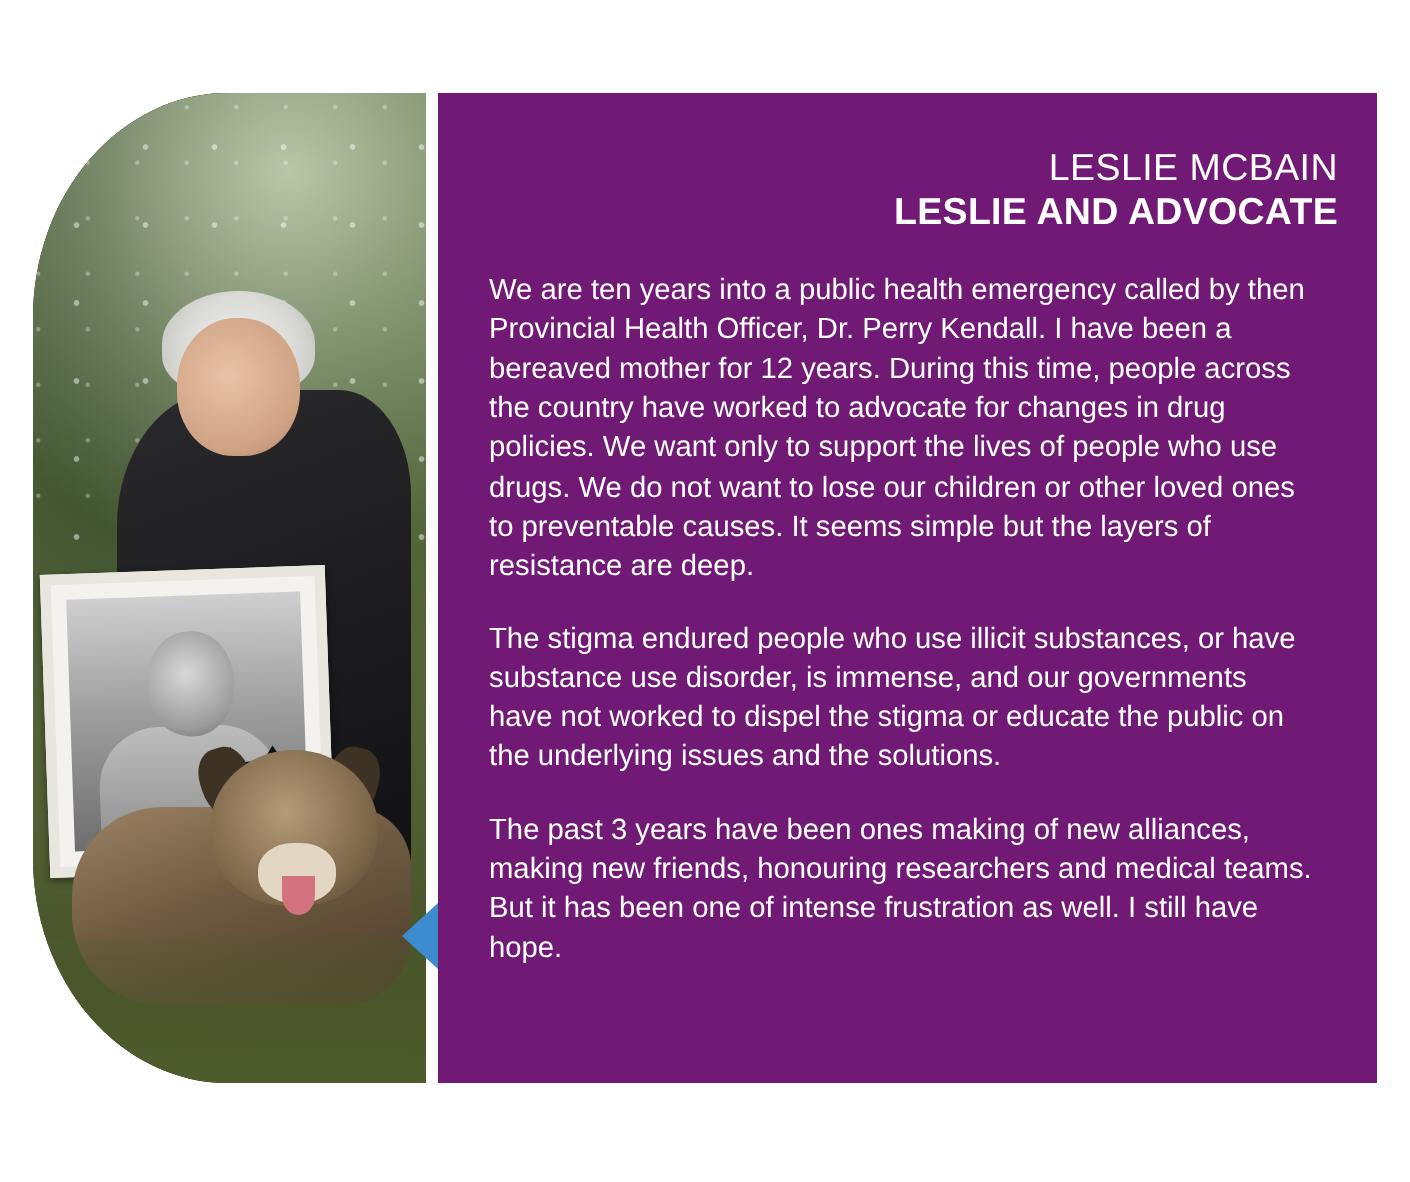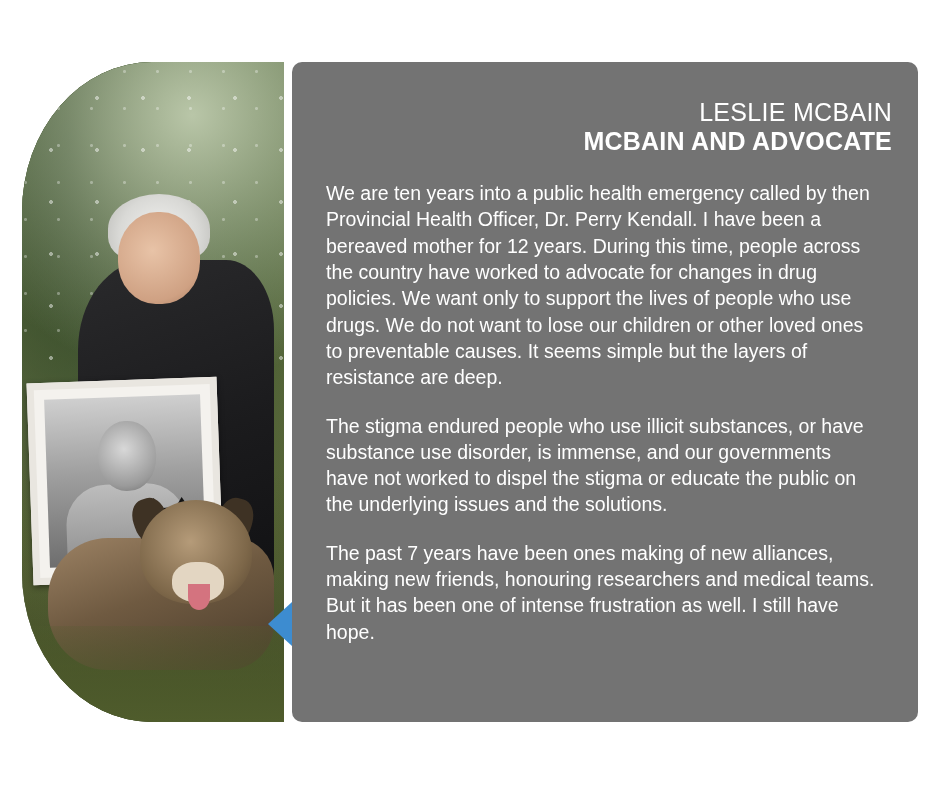--- a/index.html
+++ b/index.html
@@ -202,22 +202,21 @@
     background: linear-gradient(0deg, #4f5c2c 0%, rgba(79,92,44,0.2) 100%);
   }
 
   
   .quote-panel {
     position: absolute;
     left: 292px;
     top: 62px;
     width: 626px;
     height: 660px;
-    background: #737373;
-    border-radius: 10px;
+    background: #701a75;
   }
   
   .pointer {
     position: absolute;
     left: -24px;
     top: 540px;
     width: 0; height: 0;
     border-top: 22px solid transparent;
     border-bottom: 22px solid transparent;
     border-right: 24px solid #3d8cd0;
@@ -285,23 +284,23 @@
 
       <div class="grass-front"></div>
     </div>
   </div>
 
   <div class="quote-panel">
     <div class="pointer"></div>
 
     <div class="attrib">
       <div class="name">LESLIE MCBAIN</div>
-      <div class="role">MCBAIN AND ADVOCATE</div>
+      <div class="role">LESLIE AND ADVOCATE</div>
     </div>
 
     <div class="quote-body">
       <p>We are ten years into a public health emergency called by then Provincial Health Officer, Dr. Perry Kendall. I have been a bereaved mother for 12 years. During this time, people across the country have worked to advocate for changes in drug policies. We want only to support the lives of people who use drugs. We do not want to lose our children or other loved ones to preventable causes. It seems simple but the layers of resistance are deep.</p>
       <p>The stigma endured people who use illicit substances, or have substance use disorder, is immense, and our governments have not worked to dispel the stigma or educate the public on the underlying issues and the solutions.</p>
-      <p>The past 7 years have been ones making of new alliances, making new friends, honouring researchers and medical teams. But it has been one of intense frustration as well. I still have hope.</p>
+      <p>The past 3 years have been ones making of new alliances, making new friends, honouring researchers and medical teams. But it has been one of intense frustration as well. I still have hope.</p>
     </div>
   </div>
 
 </div>
 
 </body></html>

